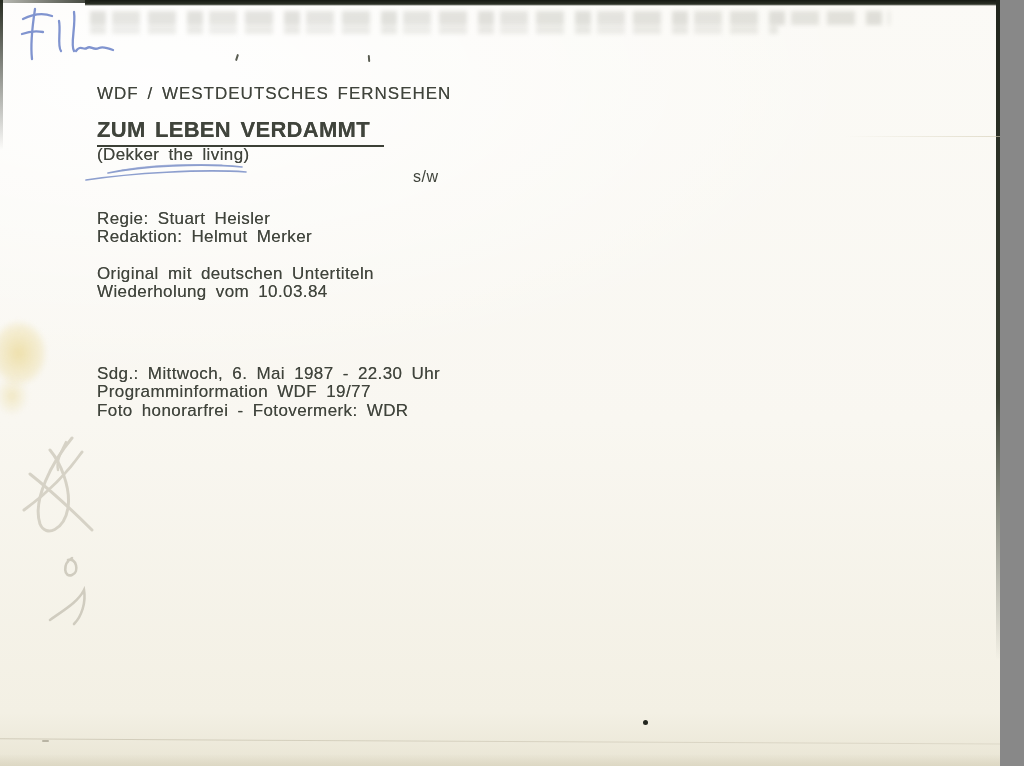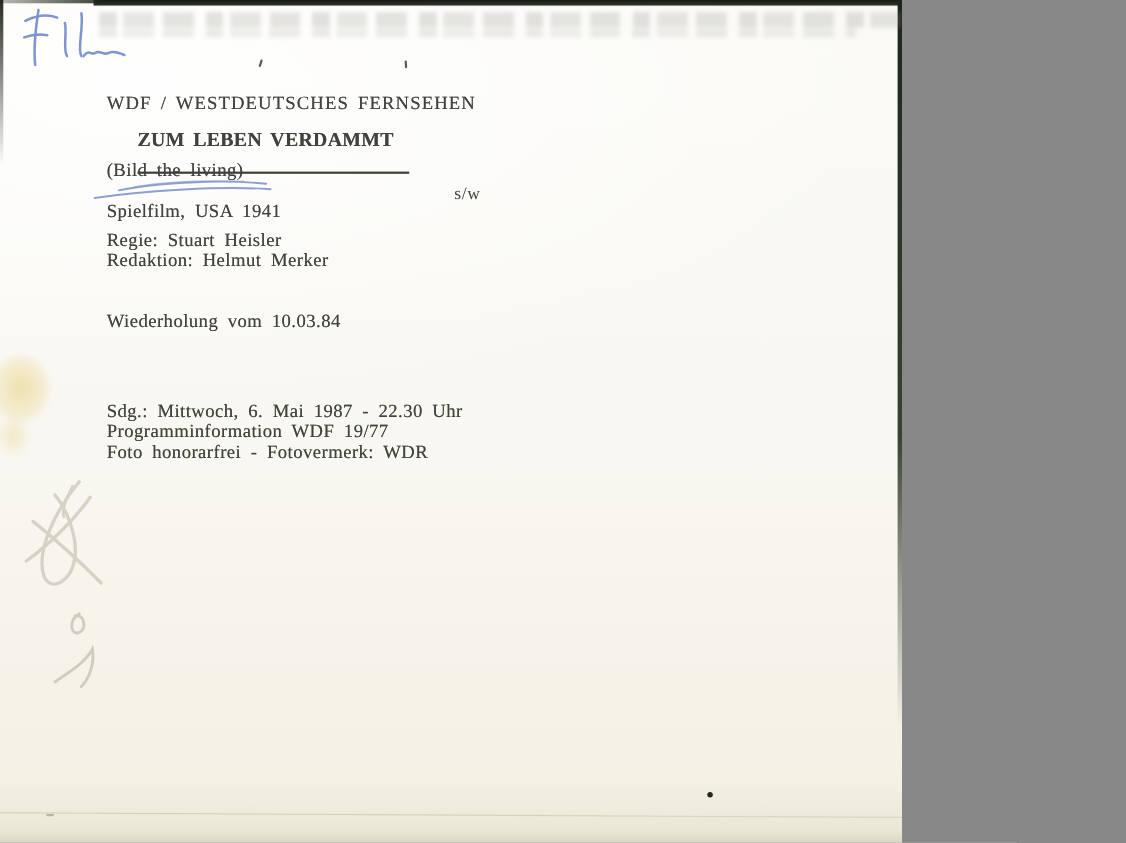--- a/index.html
+++ b/index.html
@@ -1,24 +1,24 @@
 <!DOCTYPE html>
 <html><head>
 <meta charset="utf-8">
 <style>
   html,body{margin:0;padding:0;background:#888;}
   #scan{
     position:relative;
-    width:820px;height:766px;
+    width:1000px;height:766px;
     background:
       radial-gradient(1200px 500px at 15% 10%, rgba(255,255,255,.9), rgba(255,255,255,0) 60%),
       linear-gradient(180deg, #fbfaf6 0%, #f9f7f1 55%, #f3f0e4 93%, #e9e5d4 100%),
       #f9f7f1;
     overflow:hidden;
-    font-family:Liberation Serif, serif;
+    font-family:Liberation Sans, sans-serif;
     color:#40443c;
   }
   
   .edge-top{position:absolute;left:85px;top:0;width:939px;height:6px;
     background:linear-gradient(180deg,#161a13 0%,#2c3126 70%,rgba(44,49,38,0) 100%);}
   .edge-top-left{position:absolute;left:0;top:0;width:90px;height:3px;
     background:linear-gradient(90deg,rgba(120,122,110,.5),rgba(30,35,25,.85));}
   .edge-left{position:absolute;left:0;top:0;width:3px;height:150px;
     background:linear-gradient(180deg,#262b20 0%,rgba(38,43,32,0) 100%);}
   .edge-right{position:absolute;right:0;top:0;width:4px;height:660px;
@@ -32,24 +32,24 @@
     background:repeating-linear-gradient(90deg,
       rgba(150,150,138,.55) 0 16px, rgba(150,150,138,0) 16px 22px,
       rgba(150,150,138,.45) 22px 50px, rgba(150,150,138,0) 50px 58px,
       rgba(150,150,138,.5) 58px 86px, rgba(150,150,138,0) 86px 97px);}
   .bleed .row.short{width:86%;height:8px;margin-top:1px;opacity:.7;}
   
   .line{position:absolute;left:97px;white-space:pre;font-size:17px;
     letter-spacing:.4px;word-spacing:4px;
     text-shadow:0 0 .4px rgba(64,68,60,.7);}
   .title-row{position:absolute;left:97px;top:117px;}
-  .title{display:inline-block;font-weight:bold;font-size:18px;
+  .title{display:inline-block;font-weight:bold;font-size:22px;
     letter-spacing:.3px;word-spacing:3px;
-    border-bottom:2px solid #3c4036;padding:0 14px 18px 0;
-    text-shadow:0 0 .5px rgba(60,64,54,.8);margin-left:28px;}
+    border-bottom:2px solid #3c4036;padding:0 14px 2px 0;
+    text-shadow:0 0 .5px rgba(60,64,54,.8);}
   .sw{position:absolute;left:316px;top:3px;font-size:16px;font-weight:normal;
     letter-spacing:.5px;margin-top:48px;}
   
   .stain{position:absolute;left:-6px;top:318px;width:62px;height:78px;
     background:radial-gradient(60% 55% at 40% 45%, rgba(236,220,160,.85), rgba(236,220,160,.35) 60%, rgba(236,220,160,0) 78%);
     filter:blur(2px);}
   .stain2{position:absolute;left:-4px;top:372px;width:40px;height:48px;
     background:radial-gradient(55% 55% at 40% 50%, rgba(238,226,178,.7), rgba(238,226,178,0) 75%);
     filter:blur(2px);}
   .fold-line{position:absolute;left:-10px;top:741px;width:1050px;height:1px;
@@ -94,33 +94,33 @@
     </g>
   </svg>
 
   <div class="line" style="top:84px;letter-spacing:1px;word-spacing:3px;">WDF / WESTDEUTSCHES FERNSEHEN</div>
 
   <div class="title-row">
     <span class="title">ZUM LEBEN VERDAMMT</span>
     <span class="sw">s/w</span>
   </div>
 
-  <div class="line" style="top:145px;">(Bild the living)</div>
+  <div class="line" style="top:145px;">(Dekker the living)</div>
 
   <svg width="170" height="24" viewBox="0 0 170 24" style="left:82px;top:160px;">
     <g fill="none" stroke="#7288c4" stroke-width="1.7" stroke-linecap="round" opacity=".8">
       <path d="M26,13 C60,6 120,3 160,7"></path>
       <path d="M4,20 C50,13 120,9 164,12"></path>
       <path d="M40,10 C70,5 110,4 140,5" stroke-width="1.2" opacity=".7"></path>
     </g>
   </svg>
 
-  <div class="line" style="top:182px;">Spielfilm, USA 1941</div>
   <div class="line" style="top:227px;">Redaktion: Helmut Merker</div>
   <div class="line" style="top:209px;">Regie: Stuart Heisler</div>
+  <div class="line" style="top:264px;">Original mit deutschen Untertiteln</div>
   <div class="line" style="top:282px;">Wiederholung vom 10.03.84</div>
   <div class="line" style="top:318px;margin-top:46px;">Sdg.: Mittwoch, 6. Mai 1987 - 22.30 Uhr</div>
   <div class="line" style="top:382px;">Programminformation WDF 19/77</div>
   <div class="line" style="top:401px;text-align:right;">Foto honorarfrei - Fotovermerk: WDR</div>
 
   <div class="stain"></div>
   <div class="stain2"></div>
 
   <svg width="95" height="115" viewBox="0 0 95 115" style="left:10px;top:432px;">
     <g fill="none" stroke="#d3cfc2" stroke-width="3" stroke-linecap="round" opacity=".9">

